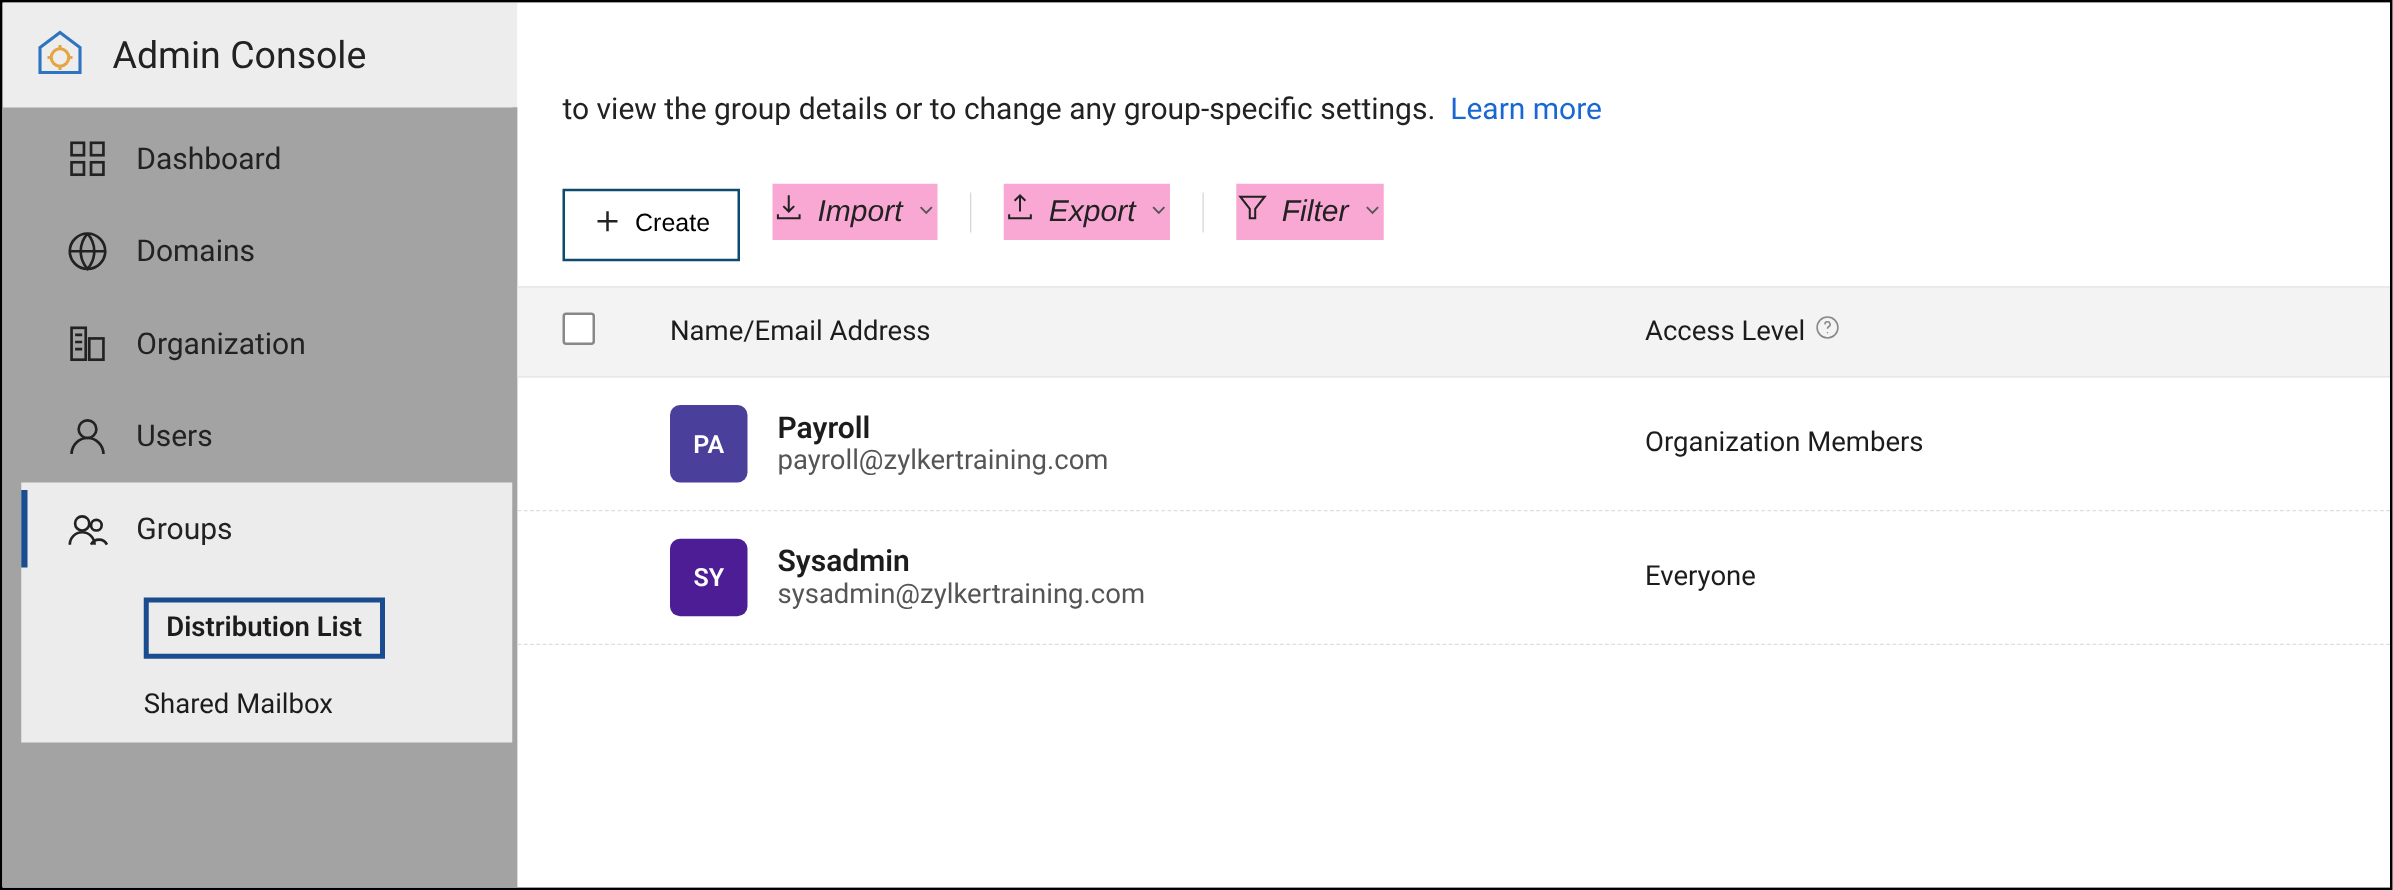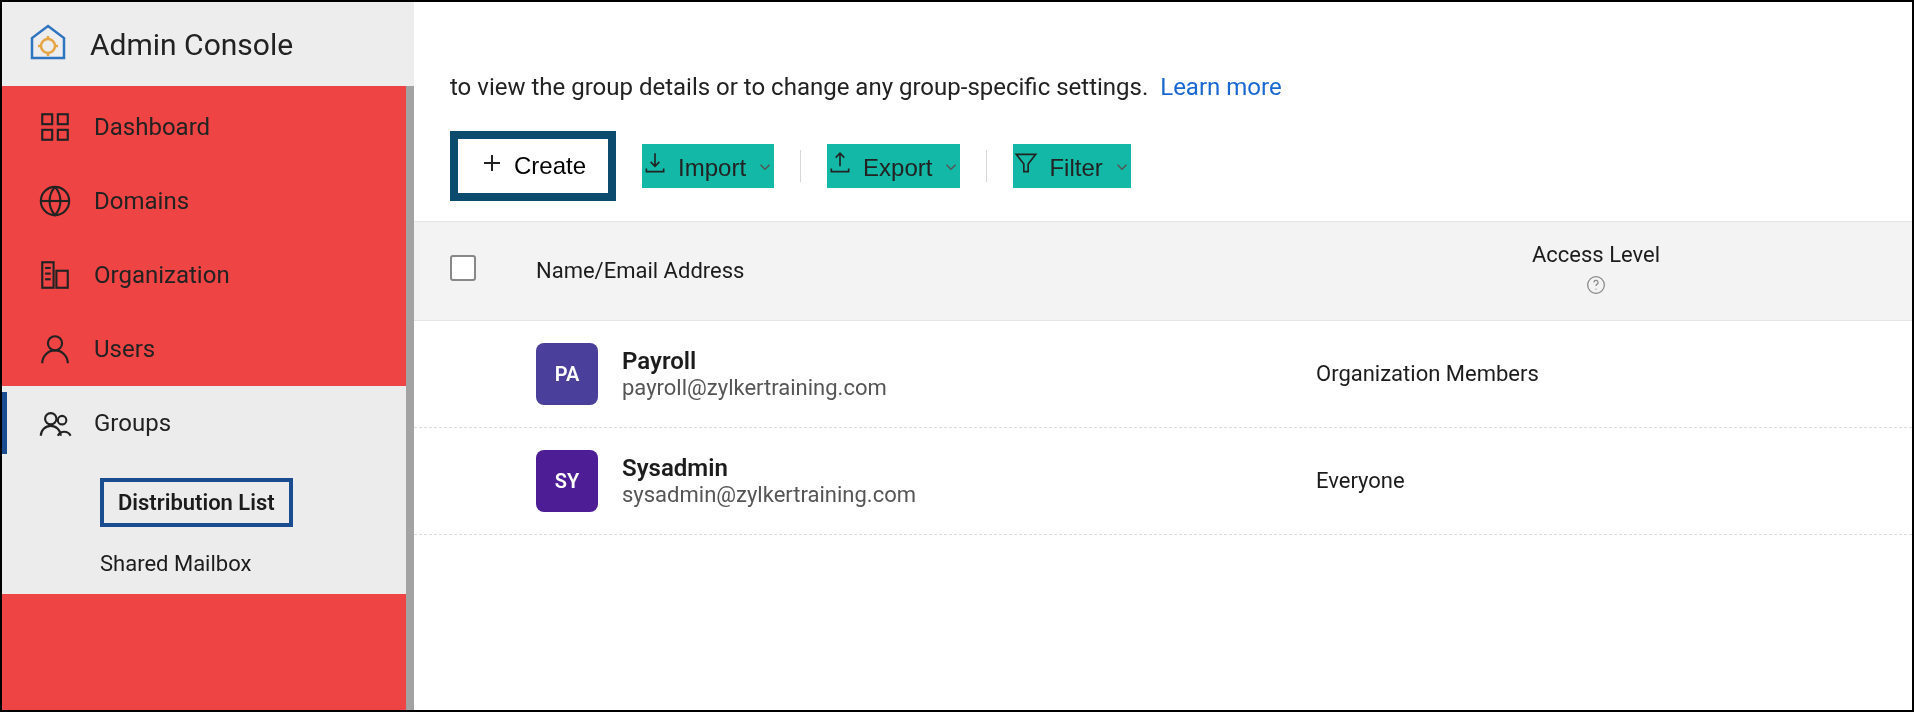--- a/index.html
+++ b/index.html
@@ -43,23 +43,24 @@
       flex: none;
     }
     .sidebar-title {
       font-size: 30px;
       font-weight: 400;
       color: #222;
     }
     .nav {
       flex: 1;
       overflow-y: auto;
-      background: #ef4444;
-      border-right: 8px solid #a3a3a3;
+      background: #a3a3a3;
+      border-right: 4px solid #a3a3a3;
       padding-top: 4px;
+      padding-left: 15px;
     }
     .nav-item {
       display: flex;
       align-items: center;
       gap: 22px;
       padding: 20px 24px 20px 36px;
       cursor: pointer;
       font-size: 24px;
       color: #222;
     }
@@ -158,43 +159,45 @@
     .toolbar {
       display: flex;
       align-items: center;
       gap: 26px;
       padding: 6px 36px 20px 36px;
     }
     .create-btn {
       display: flex;
       align-items: center;
       gap: 10px;
-      border: 8px solid #0c4a6e;
+      border: 2px solid #0c4a6e;
       background: #fff;
       padding: 12px 22px;
-      font-size: 24px;
-      cursor: pointer;
+      font-size: 20px;
+      cursor: pointer;
+      margin-top: 20px;
     }
     .create-btn svg {
       width: 24px;
       height: 24px;
       stroke: #222;
       stroke-width: 2;
       fill: none;
     }
     .tb-btn {
       display: flex;
-      align-items: flex-end;
+      align-items: center;
       gap: 10px;
-      background: #14b8a6;
+      background: #f9a8d4;
       border: none;
       font-size: 24px;
       cursor: pointer;
       padding: 6px 0;
       color: #222;
+      font-style: italic;
     }
     .tb-btn svg.ico {
       width: 26px;
       height: 26px;
       stroke: #222;
       fill: none;
       stroke-width: 1.5;
     }
     .tb-btn svg.chev {
       width: 18px;
@@ -232,21 +235,20 @@
     .th-name {
       flex: 1;
       font-size: 22px;
     }
     .th-access {
       width: 560px;
       font-size: 22px;
       display: flex;
       align-items: center;
       gap: 8px;
-      flex-direction: column;
     }
     .th-access svg {
       width: 20px;
       height: 20px;
       stroke: #888;
       fill: none;
       stroke-width: 1.5;
     }
     .row {
       display: flex;

